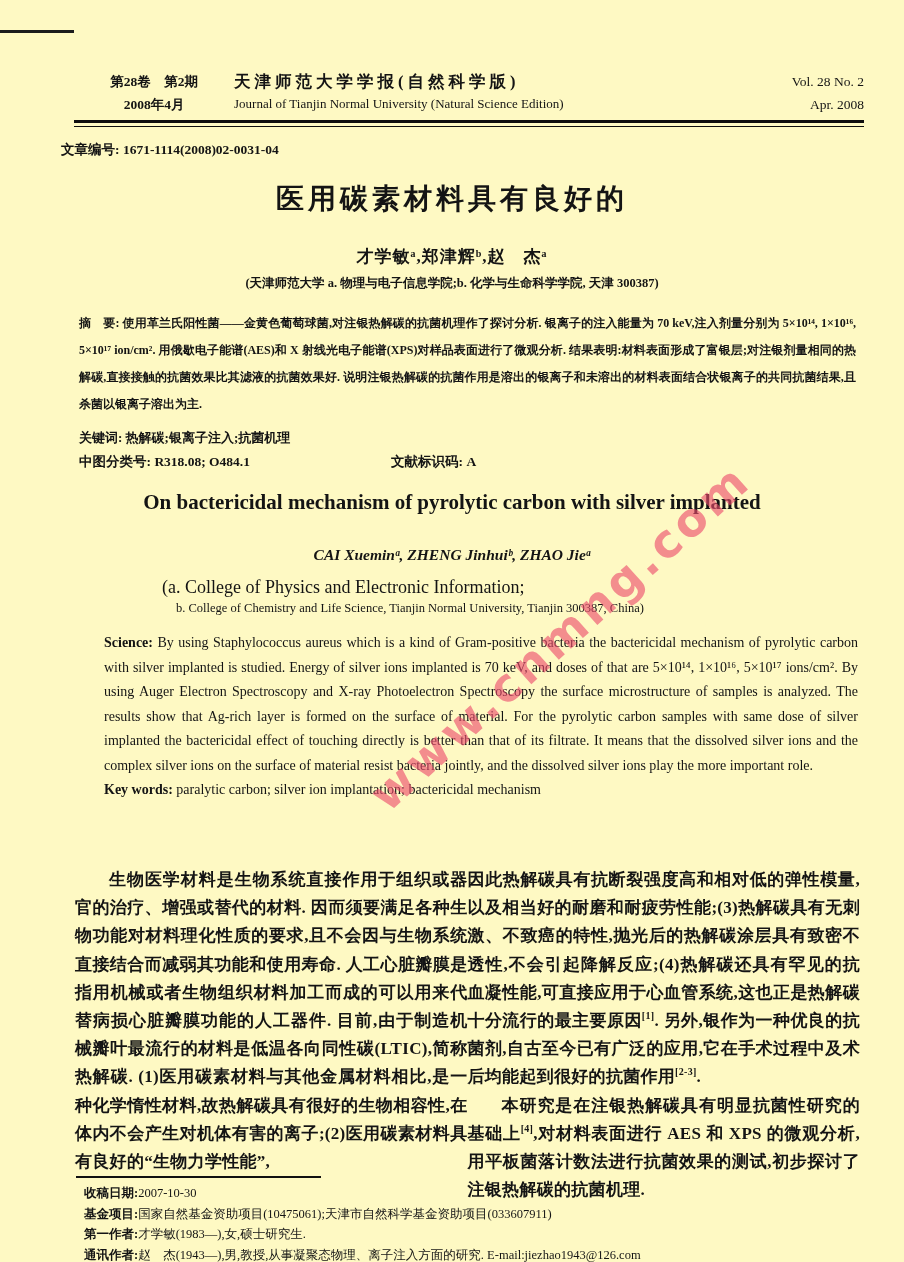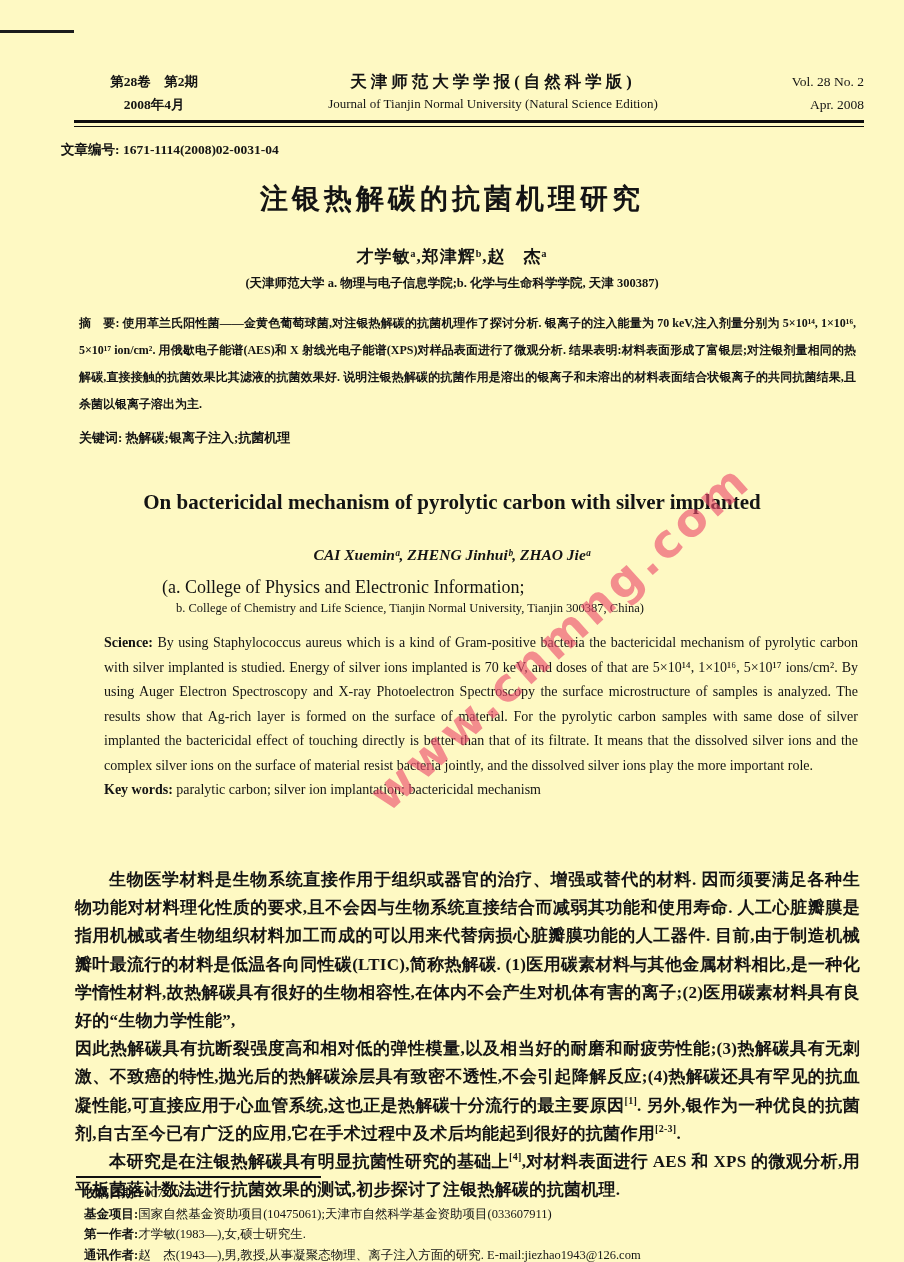--- a/index.html
+++ b/index.html
@@ -7,21 +7,21 @@
     position:relative;width:904px;height:1262px;margin:0 auto;
     background:#fef9c3;color:#141414;overflow:hidden;
     font-family:"Liberation Serif","DejaVu Serif",serif;
   }
   .abs{position:absolute;}
   
   .artifact{top:30px;left:0;width:74px;height:3px;background:#1c1c1c;}
   
   .header{top:70px;left:74px;right:40px;display:flex;align-items:flex-start;}
   .hdr-left{width:160px;text-align:center;font-size:13.5px;font-weight:bold;line-height:23px;}
-  .hdr-center{flex:1;text-align:center;}
+  .hdr-center{flex:1;text-align:left;}
   .hdr-center .cn{font-size:16.5px;font-weight:bold;letter-spacing:4px;line-height:23px;}
   .hdr-center .en{font-size:13px;line-height:22px;}
   .hdr-right{width:112px;text-align:right;font-size:13.5px;line-height:23px;}
   .header-rule{top:120px;left:74px;right:40px;height:3px;border-top:3px solid #0e0e0e;border-bottom:1px solid #0e0e0e;}
   
   .article-id{top:141px;left:61px;font-size:13.5px;font-weight:bold;}
   .title-cn{top:180px;left:0;right:0;text-align:center;font-size:28px;font-weight:bold;letter-spacing:4px;}
   .authors-cn{top:245px;left:0;right:0;text-align:center;font-size:17px;font-weight:600;letter-spacing:1px;}
   .affil-cn{top:275px;left:0;right:0;text-align:center;font-size:12.5px;font-weight:600;}
   .abstract-cn{top:310px;left:79px;right:48px;font-size:12px;font-weight:bold;line-height:27px;text-align:justify;}
@@ -30,21 +30,21 @@
   .doc-code{position:absolute;left:312px;top:0;}
   
   .title-en{top:490px;left:0;right:0;text-align:center;font-size:21px;font-weight:bold;}
   .authors-en{top:546px;left:0;right:0;text-align:center;font-size:15.5px;font-style:italic;font-weight:600;}
   .affil-en-1{top:577px;left:162px;font-size:18px;}
   .affil-en-2{top:601px;left:176px;font-size:12.5px;}
   .abstract-en{top:631px;left:104px;right:46px;font-size:14px;line-height:24.5px;text-align:justify;}
   .abstract-en .kw{margin-top:1px;}
   .blabel{font-weight:bold;}
   
-  .body-cols{top:866px;left:75px;right:44px;display:flex;gap:0;flex-direction:column;}
+  .body-cols{top:866px;left:75px;right:44px;display:flex;gap:0;}
   .col{flex:1;font-size:17px;font-weight:600;line-height:28.2px;text-align:justify;letter-spacing:0.3px;}
   .col p{margin:0;}
   .indent{text-indent:2em;}
   sup{font-size:10px;line-height:0;}
   
   .footnote-rule{top:1176px;left:76px;width:245px;border-top:2px solid #111;}
   .footnotes{top:1183px;left:84px;right:56px;font-size:12.5px;line-height:20.5px;}
   .footnotes .fl{font-weight:bold;}
   
   .watermark{
@@ -75,34 +75,42 @@
       <div>Apr. 2008</div>
     </div>
   </div>
   <div class="abs header-rule"></div>
 
   <div class="abs article-id">
     <span class="blabel">文章编号:</span>
     <span>1671-1114(2008)02-0031-04</span>
   </div>
 
-  <div class="abs title-cn">注银热解碳的抗菌机理研究</div>
+  <div class="abs title-cn">医用碳素材料具有良好的</div>
   <div class="abs authors-cn">才学敏ᵃ,郑津辉ᵇ,赵　杰ᵃ</div>
   <div class="abs affil-cn">(天津师范大学 a. 物理与电子信息学院;b. 化学与生命科学学院, 天津 300387)</div>
 
   <div class="abs abstract-cn">
     <span class="blabel">摘　要:</span>
     <span>使用革兰氏阳性菌——金黄色葡萄球菌,对注银热解碳的抗菌机理作了探讨分析. 银离子的注入能量为 70 keV,注入剂量分别为 5×10¹⁴, 1×10¹⁶, 5×10¹⁷ ion/cm². 用俄歇电子能谱(AES)和 X 射线光电子能谱(XPS)对样品表面进行了微观分析. 结果表明:材料表面形成了富银层;对注银剂量相同的热解碳,直接接触的抗菌效果比其滤液的抗菌效果好. 说明注银热解碳的抗菌作用是溶出的银离子和未溶出的材料表面结合状银离子的共同抗菌结果,且杀菌以银离子溶出为主.</span>
   </div>
 
   <div class="abs keywords-cn">
     <span class="blabel">关键词:</span>
     <span>热解碳;银离子注入;抗菌机理</span>
   </div>
 
+  <div class="abs clc-row">
+    <span class="blabel">中图分类号:</span>
+    <span>R318.08; O484.1</span>
+    <span class="doc-code">
+      <span class="blabel">文献标识码:</span>
+      <span>A</span>
+    </span>
+  </div>
 
   <div class="abs title-en">On bactericidal mechanism of pyrolytic carbon with silver implanted</div>
   <div class="abs authors-en">CAI Xueminᵃ, ZHENG Jinhuiᵇ, ZHAO Jieᵃ</div>
   <div class="abs affil-en-1">(a. College of Physics and Electronic Information;</div>
   <div class="abs affil-en-2">b. College of Chemistry and Life Science, Tianjin Normal University, Tianjin 300387, China)</div>
 
   <div class="abs abstract-en">
     <p style="margin:0;">
       <span class="blabel">Science:</span>
       <span>By using Staphylococcus aureus which is a kind of Gram-positive bacteria the bactericidal mechanism of pyrolytic carbon with silver implanted is studied. Energy of silver ions implanted is 70 keV, and doses of that are 5×10¹⁴, 1×10¹⁶, 5×10¹⁷ ions/cm². By using Auger Electron Spectroscopy and X-ray Photoelectron Spectroscopy the surface microstructure of samples is analyzed. The results show that Ag-rich layer is formed on the surface of material. For the pyrolytic carbon samples with same dose of silver implanted the bactericidal effect of touching directly is better than that of its filtrate. It means that the dissolved silver ions and the complex silver ions on the surface of material resist bacteria jointly, and the dissolved silver ions play the more important role.</span>

